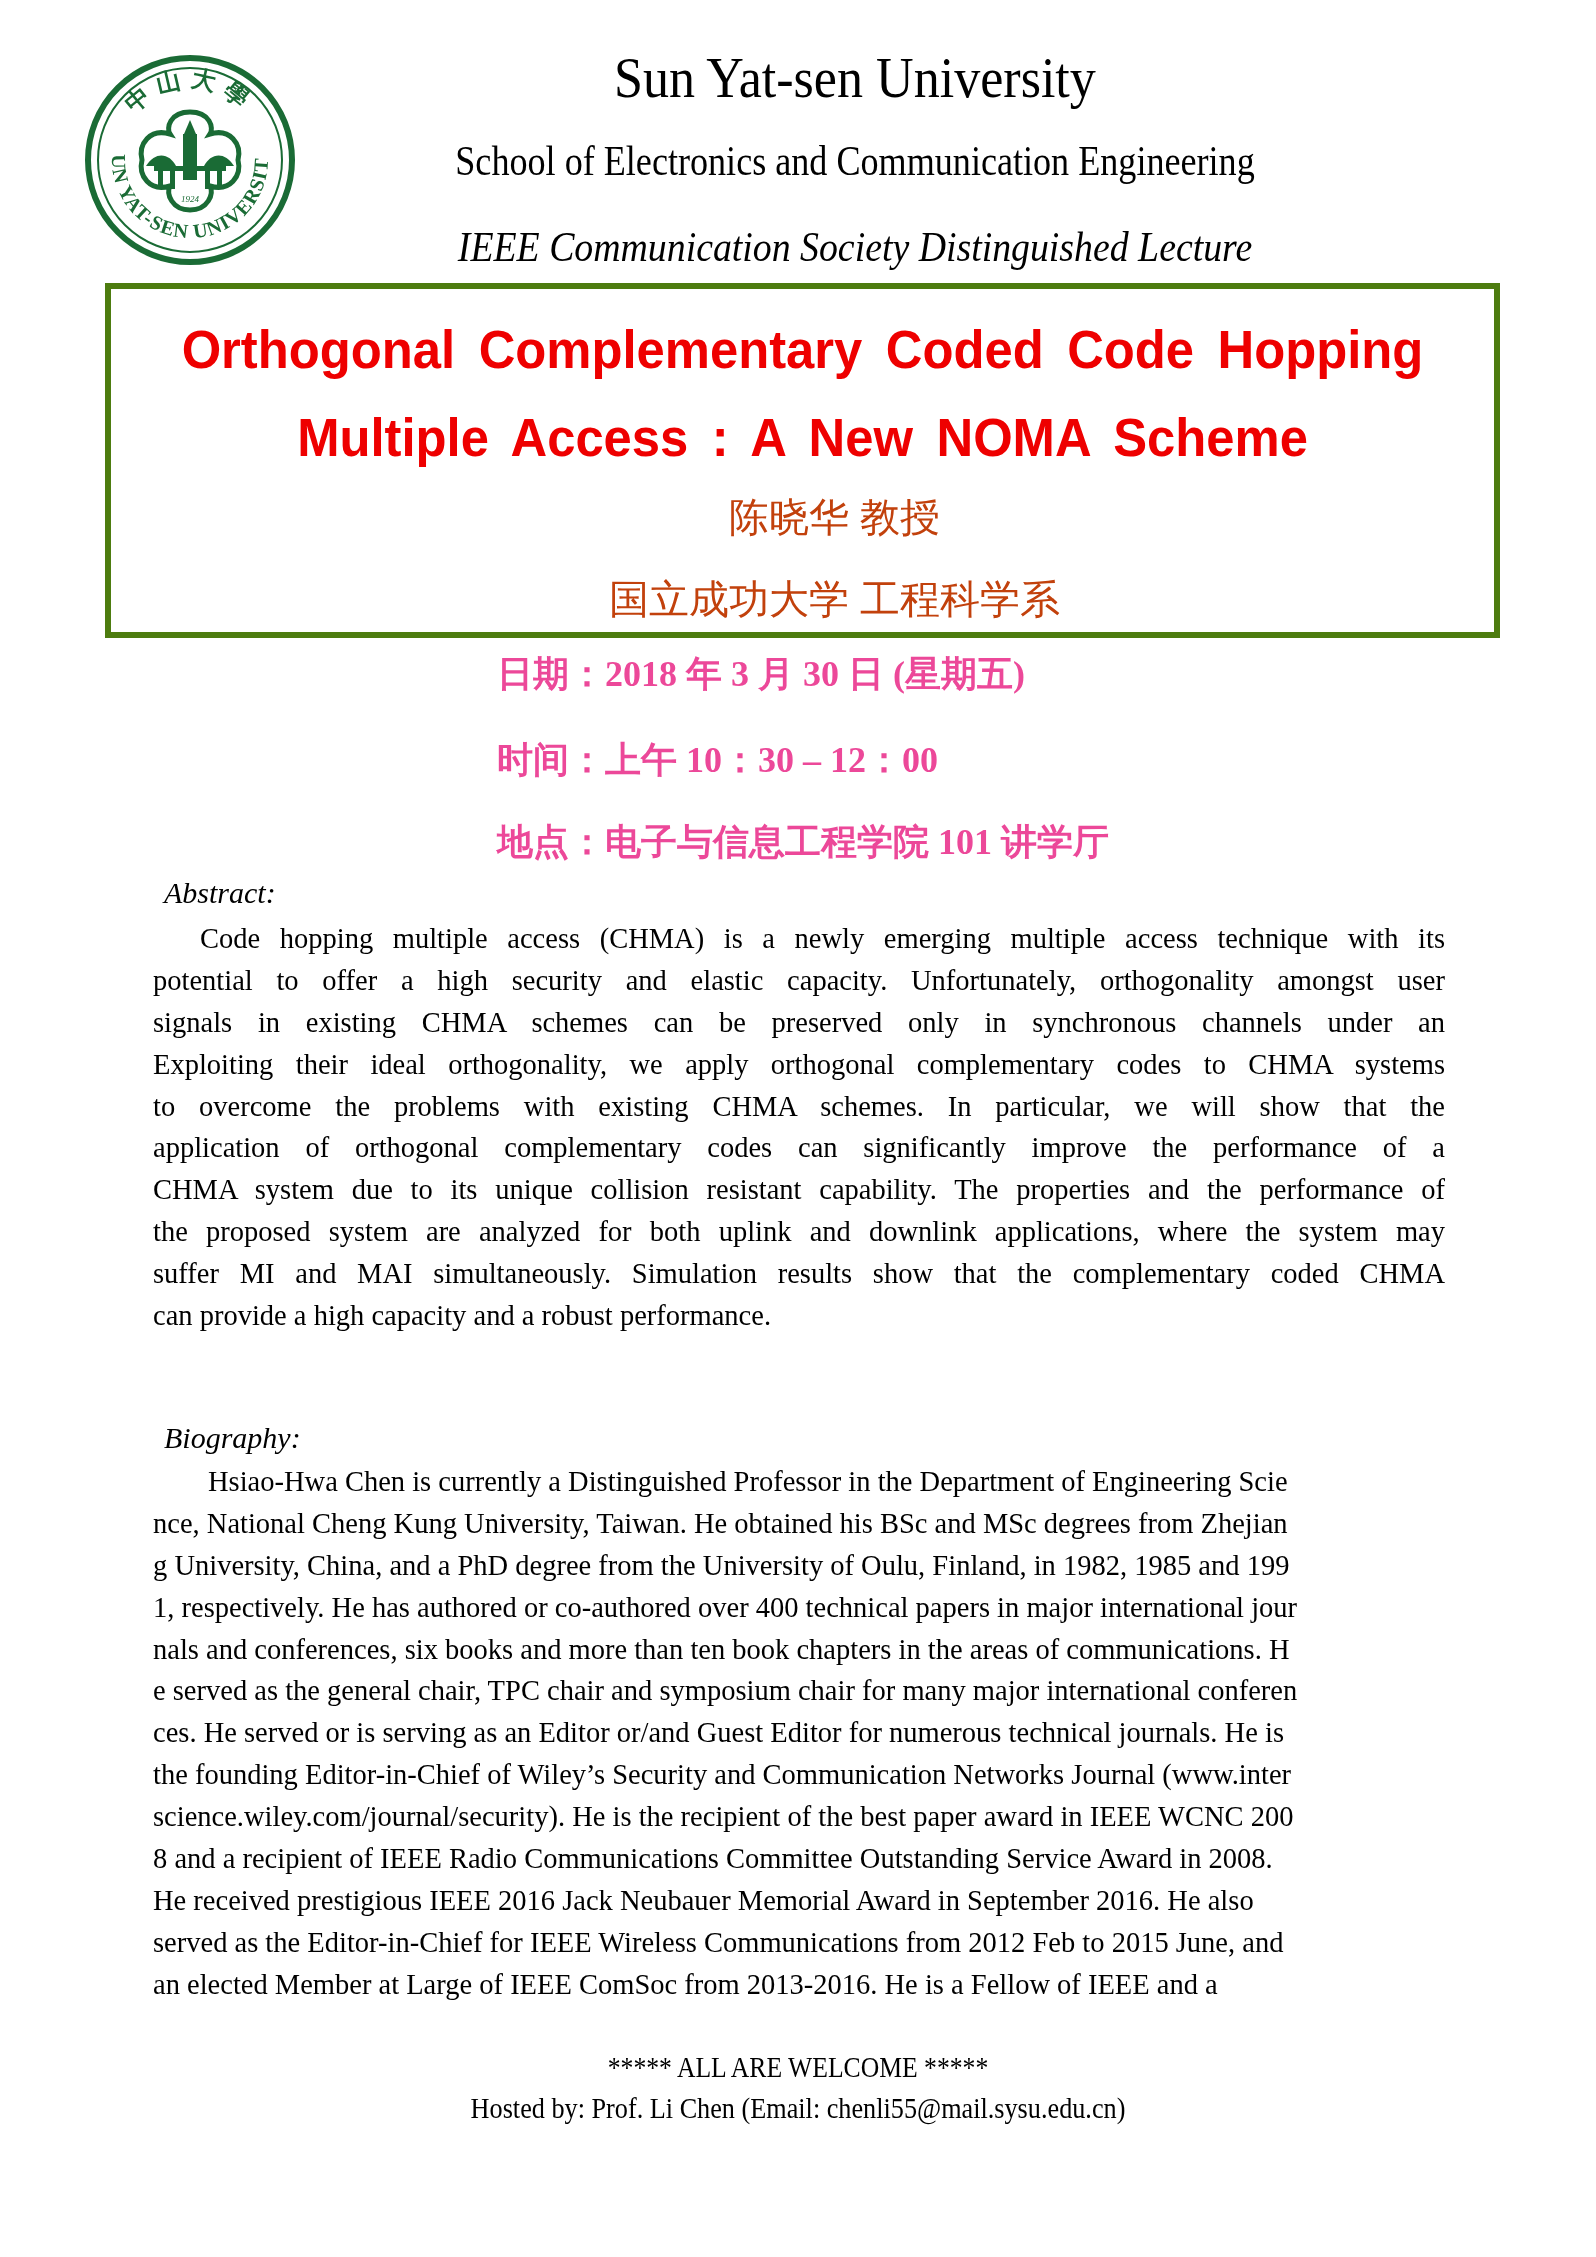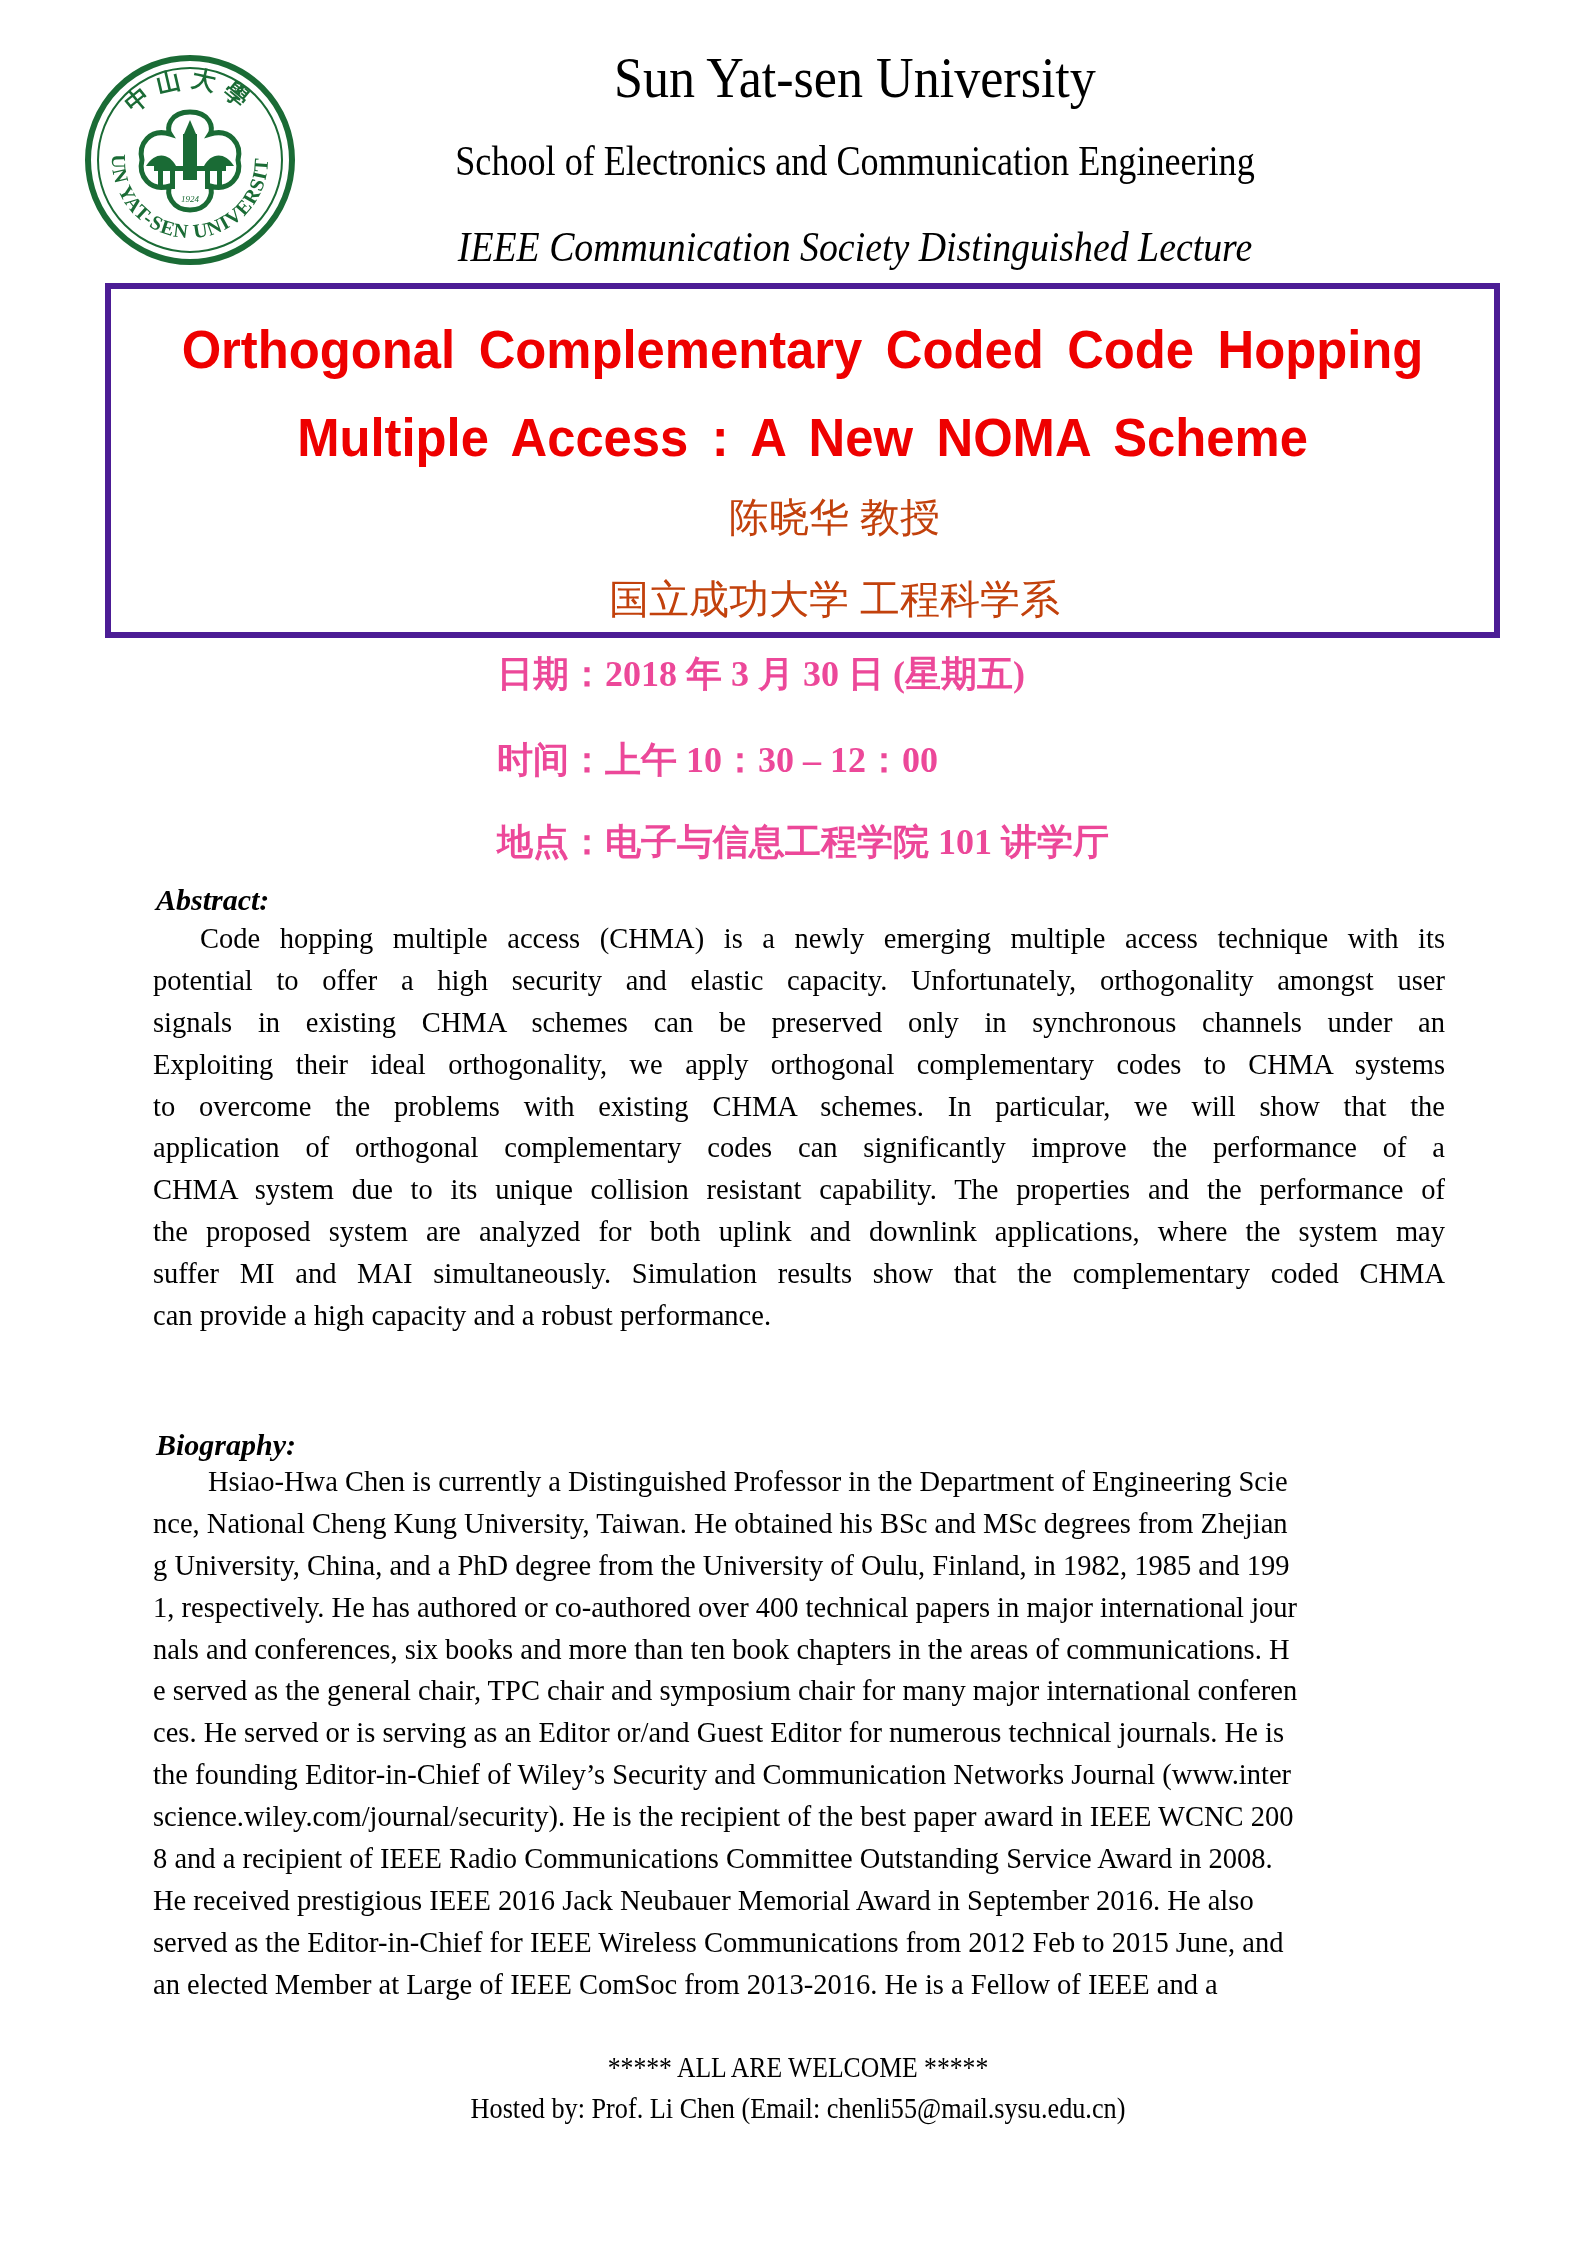--- a/index.html
+++ b/index.html
@@ -11,40 +11,40 @@
   
   #logo { left: 84px; top: 54px; width: 212px; height: 212px; }
 
   
   .hdr { left: 330px; width: 1050px; text-align: center; white-space: nowrap; }
   #uni { top: 46px; font-size: 56px; line-height: 64px; transform: scaleX(0.93); transform-origin: center; }
   #school { top: 136px; font-size: 42px; line-height: 50px; transform: scaleX(0.86); transform-origin: center; }
   #lecture { top: 222px; font-size: 42px; line-height: 50px; font-style: italic; transform: scaleX(0.9); transform-origin: center; }
 
   
-  #titlebox { left: 105px; top: 283px; width: 1383px; height: 343px; border: 6px solid #4c1d95; }
+  #titlebox { left: 105px; top: 283px; width: 1383px; height: 343px; border: 6px solid #4d7c0f; }
   .tline { position: absolute; left: 0; width: 100%; text-align: center; white-space: nowrap;
            color: #ee0000; font-weight: bold; font-size: 54px; line-height: 60px; }
   #t1 { top: 30px; word-spacing: 10px; transform: scaleX(0.94); }
   #t2 { top: 118px; word-spacing: 10px; transform: scaleX(0.94); }
   .cline { position: absolute; left: 0; width: 100%; text-align: center; white-space: nowrap;
            font-size: 40px; line-height: 46px; color: #c2410c; padding-left: 32px; }
   #speaker { top: 205px; }
   #affil { top: 287px; }
 
   
   .info { left: 497px; white-space: nowrap; font-size: 36px; line-height: 42px; font-weight: bold; }
   .info .lbl { color: #ec4899; }
   .info .val { color: #ec4899; }
   #i1 { top: 653px; }
   #i2 { top: 739px; }
   #i3 { top: 821px; }
 
   
-  .label { left: 156px; font-size: 30px; line-height: 34px; font-weight: bold; font-style: italic; margin-top: 7px; }
+  .label { left: 164px; font-size: 30px; line-height: 34px; font-weight: normal; font-style: italic; }
   #abs-label { top: 876px; }
   #bio-label { top: 1421px; }
 
   .para { left: 153px; width: 1292px; font-size: 28.5px; }
   .para .ln { height: 41.9px; line-height: 41.9px; white-space: nowrap; overflow: visible; }
   #abstract .ln { text-align: justify; text-align-last: justify; white-space: normal; height: 41.9px; overflow: hidden; }
   #abstract .ln.last { text-align-last: left; }
   #abstract .ln.first { text-indent: 47px; }
   #abstract { top: 918px; }
   #bio { top: 1461px; }

